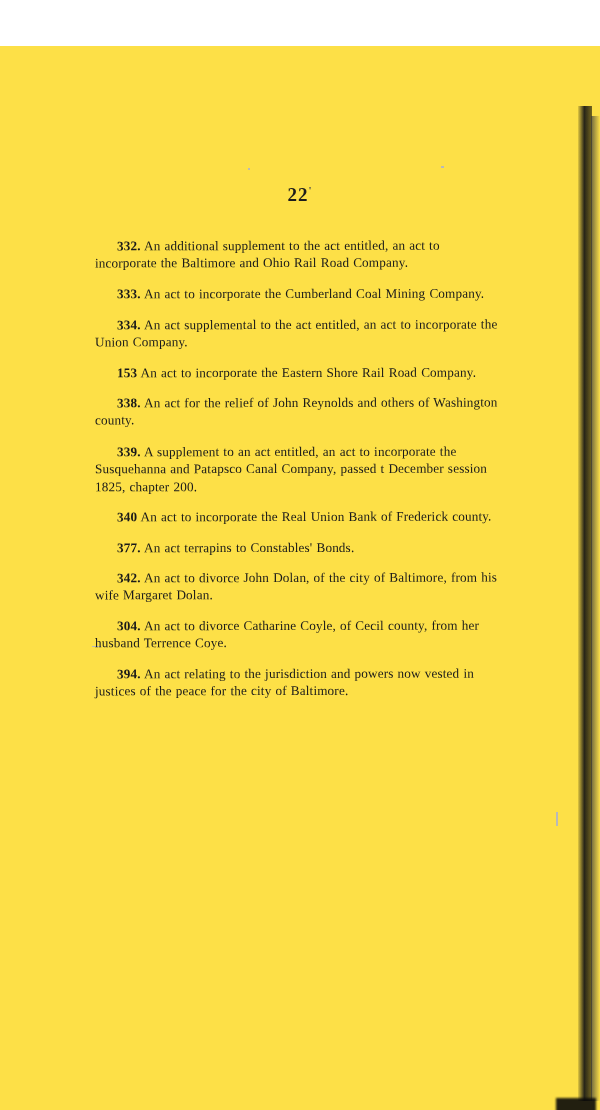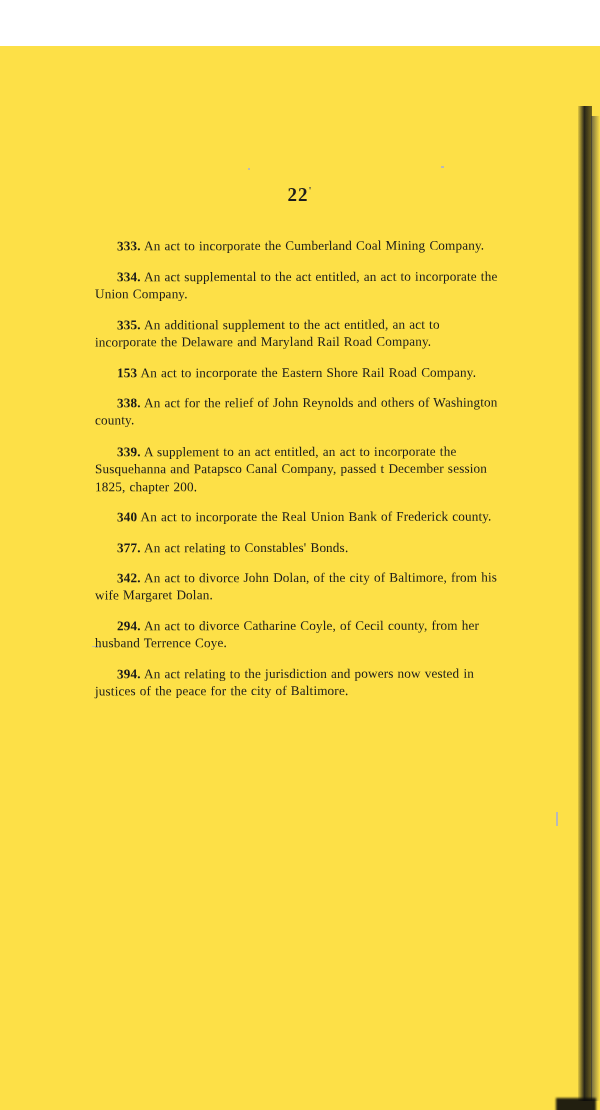--- a/index.html
+++ b/index.html
@@ -124,26 +124,26 @@
   <div class="scan-corner"></div>
 
   <div class="speck" style="left:248px; top:122px; width:2px; height:2px;"></div>
   <div class="speck" style="left:441px; top:120px; width:3px; height:2px;"></div>
   <div class="speck" style="left:556px; top:766px; width:2px; height:14px;"></div>
   <div class="speck" style="left:92px; top:600px; width:9px; height:1px;"></div>
 
   <div class="page-number"><span>22</span><span class="tick">'</span></div>
 
   <div class="body-col">
+    <p class="entry"><span class="num">332.</span> <span>An additional supplement to the act entitled, an act to incorporate the Baltimore and Ohio Rail Road Company.</span></p>
     <p class="entry"><span class="num">333.</span> <span>An act to incorporate the Cumberland Coal Mining Company.</span></p>
     <p class="entry"><span class="num">334.</span> <span>An act supplemental to the act entitled, an act to incorporate the Union Company.</span></p>
-    <p class="entry"><span class="num">335.</span> <span>An additional supplement to the act entitled, an act to incorporate the Delaware and Maryland Rail Road Company.</span></p>
     <p class="entry"><span class="num">153</span> <span>An act to incorporate the Eastern Shore Rail Road Company.</span></p>
     <p class="entry"><span class="num">338.</span> <span>An act for the relief of John Reynolds and others of Washington county.</span></p>
     <p class="entry"><span class="num">339.</span> <span>A supplement to an act entitled, an act to incorporate the Susquehanna and Patapsco Canal Company, passed t December session 1825, chapter 200.</span></p>
     <p class="entry"><span class="num">340</span> <span>An act to incorporate the Real Union Bank of Frederick county.</span></p>
-    <p class="entry"><span class="num">377.</span> <span>An act relating to Constables' Bonds.</span></p>
+    <p class="entry"><span class="num">377.</span> <span>An act terrapins to Constables' Bonds.</span></p>
     <p class="entry"><span class="num">342.</span> <span>An act to divorce John Dolan, of the city of Baltimore, from his wife Margaret Dolan.</span></p>
-    <p class="entry"><span class="num">294.</span> <span>An act to divorce Catharine Coyle, of Cecil county, from her husband Terrence Coye.</span></p>
+    <p class="entry"><span class="num">304.</span> <span>An act to divorce Catharine Coyle, of Cecil county, from her husband Terrence Coye.</span></p>
     <p class="entry"><span class="num">394.</span> <span>An act relating to the jurisdiction and powers now vested in justices of the peace for the city of Baltimore.</span></p>
   </div>
 
 </div>
 
 </body></html>

